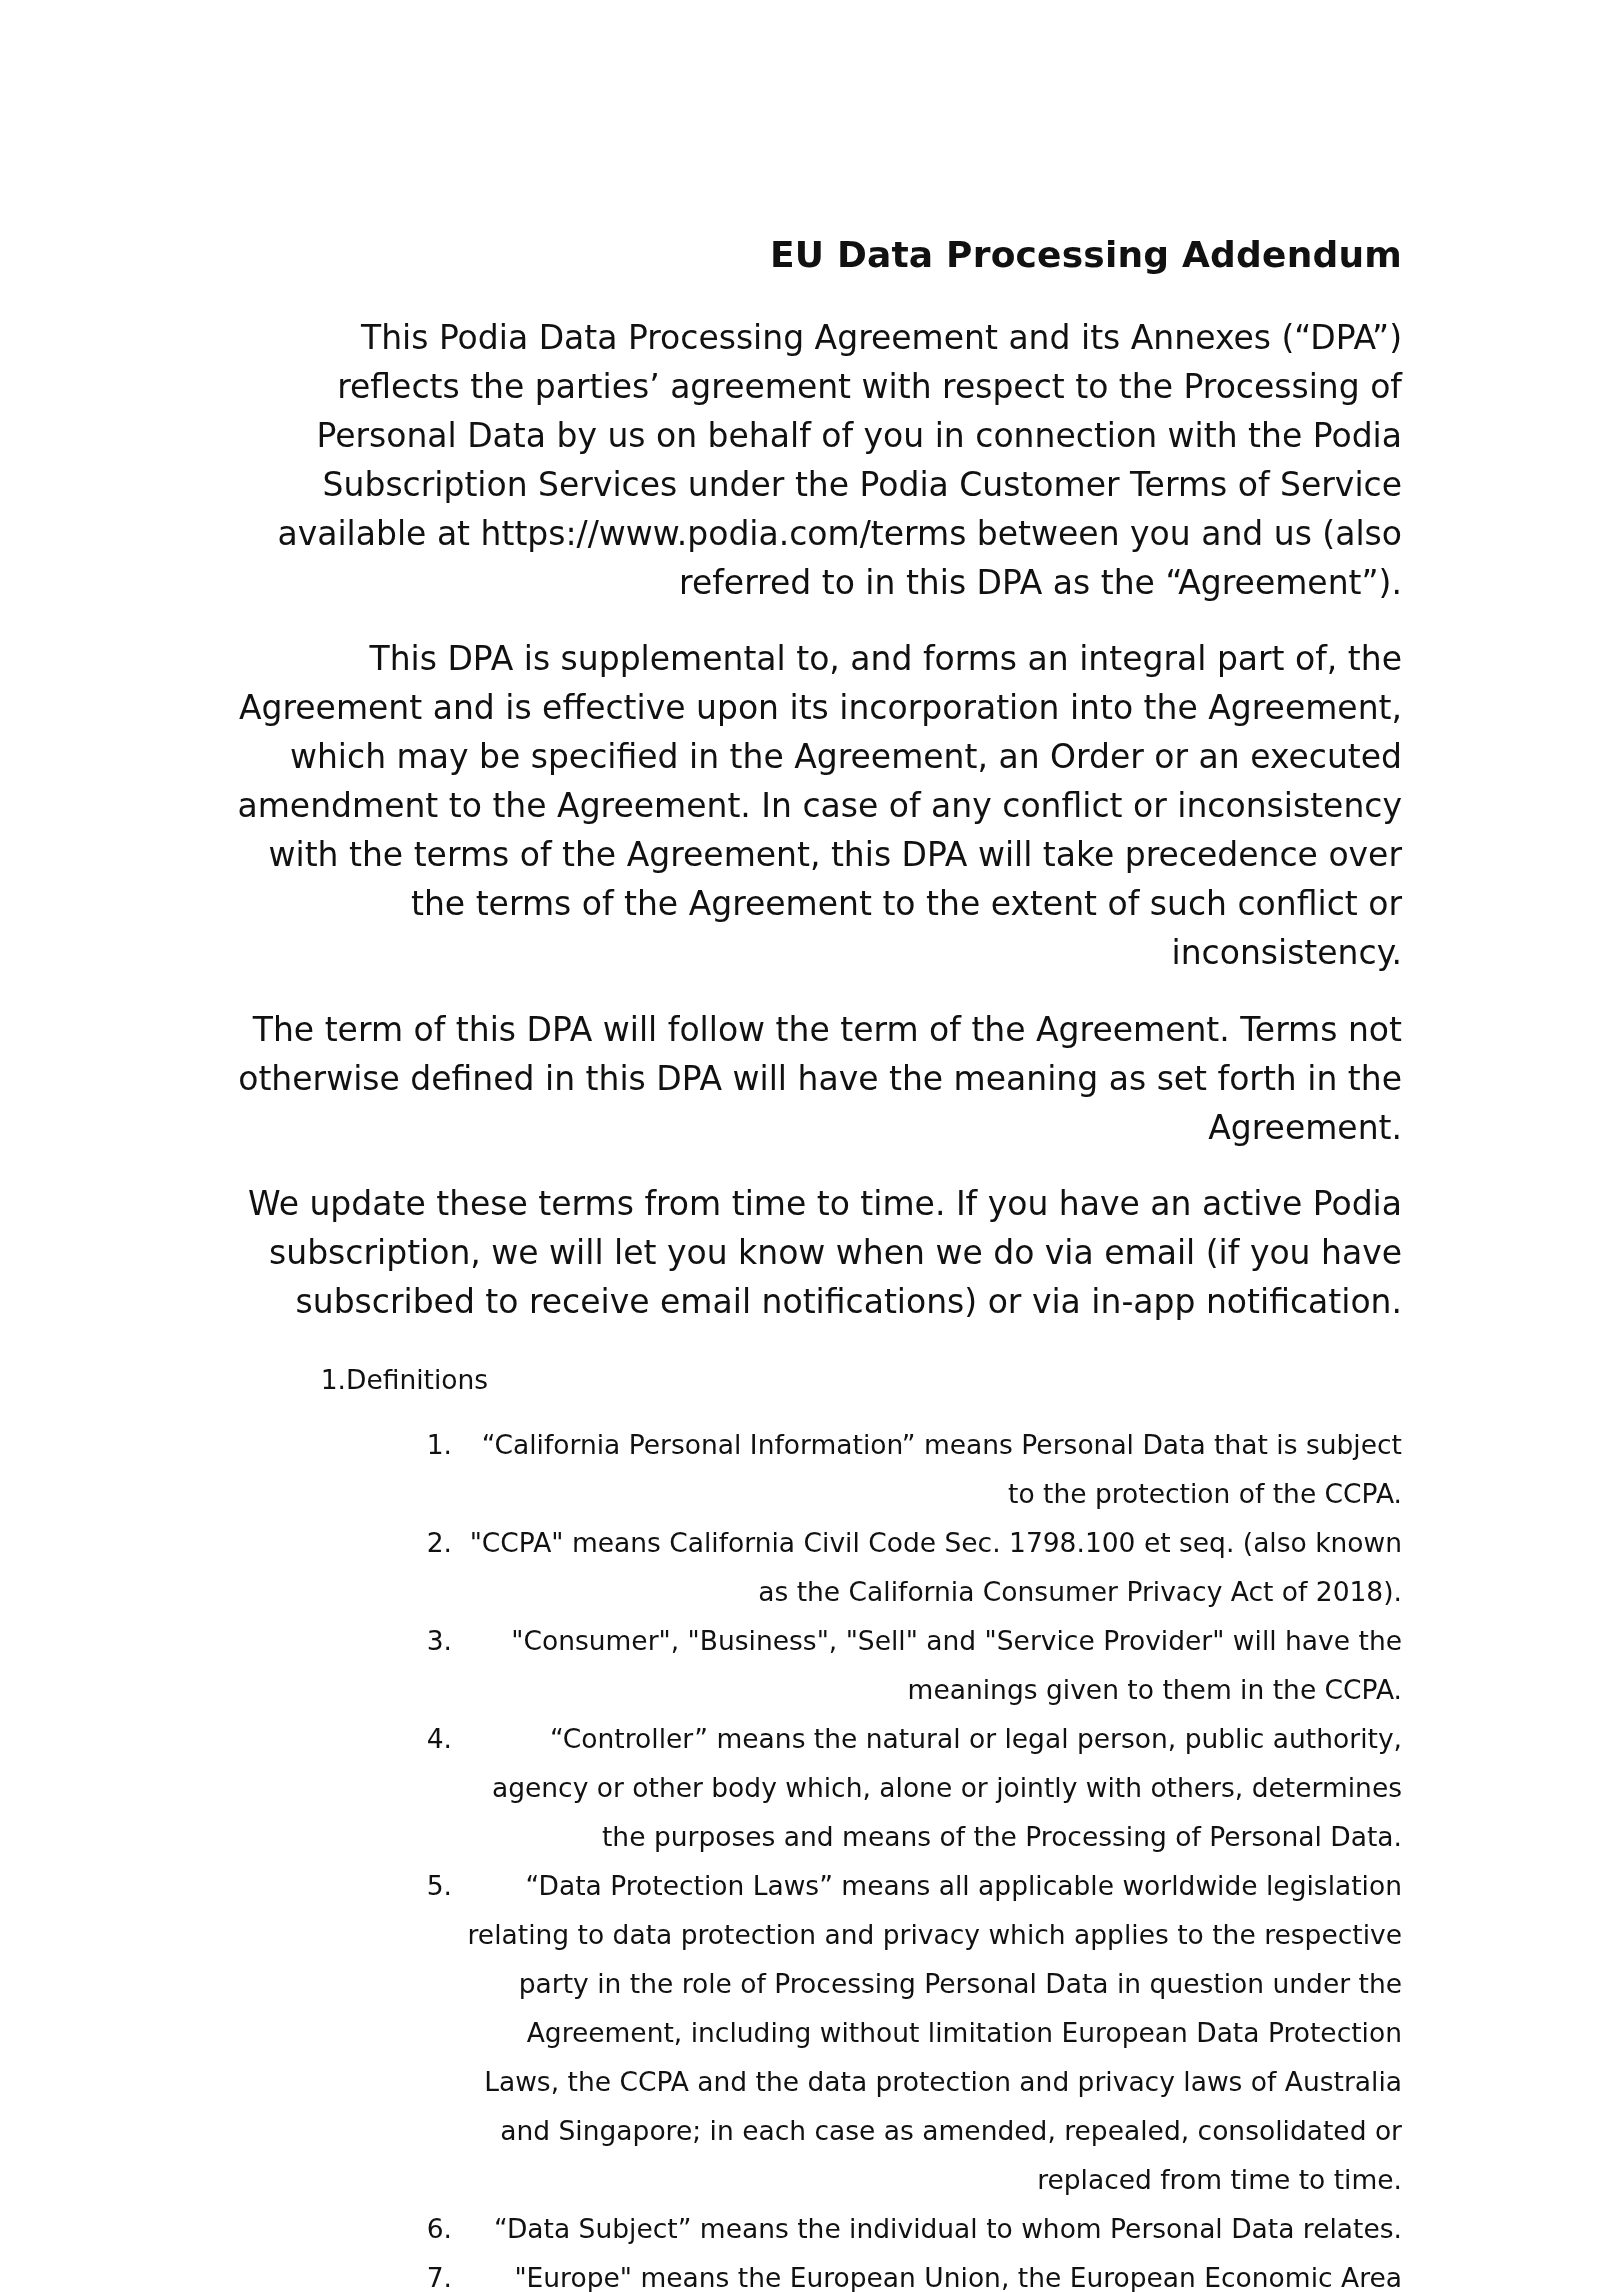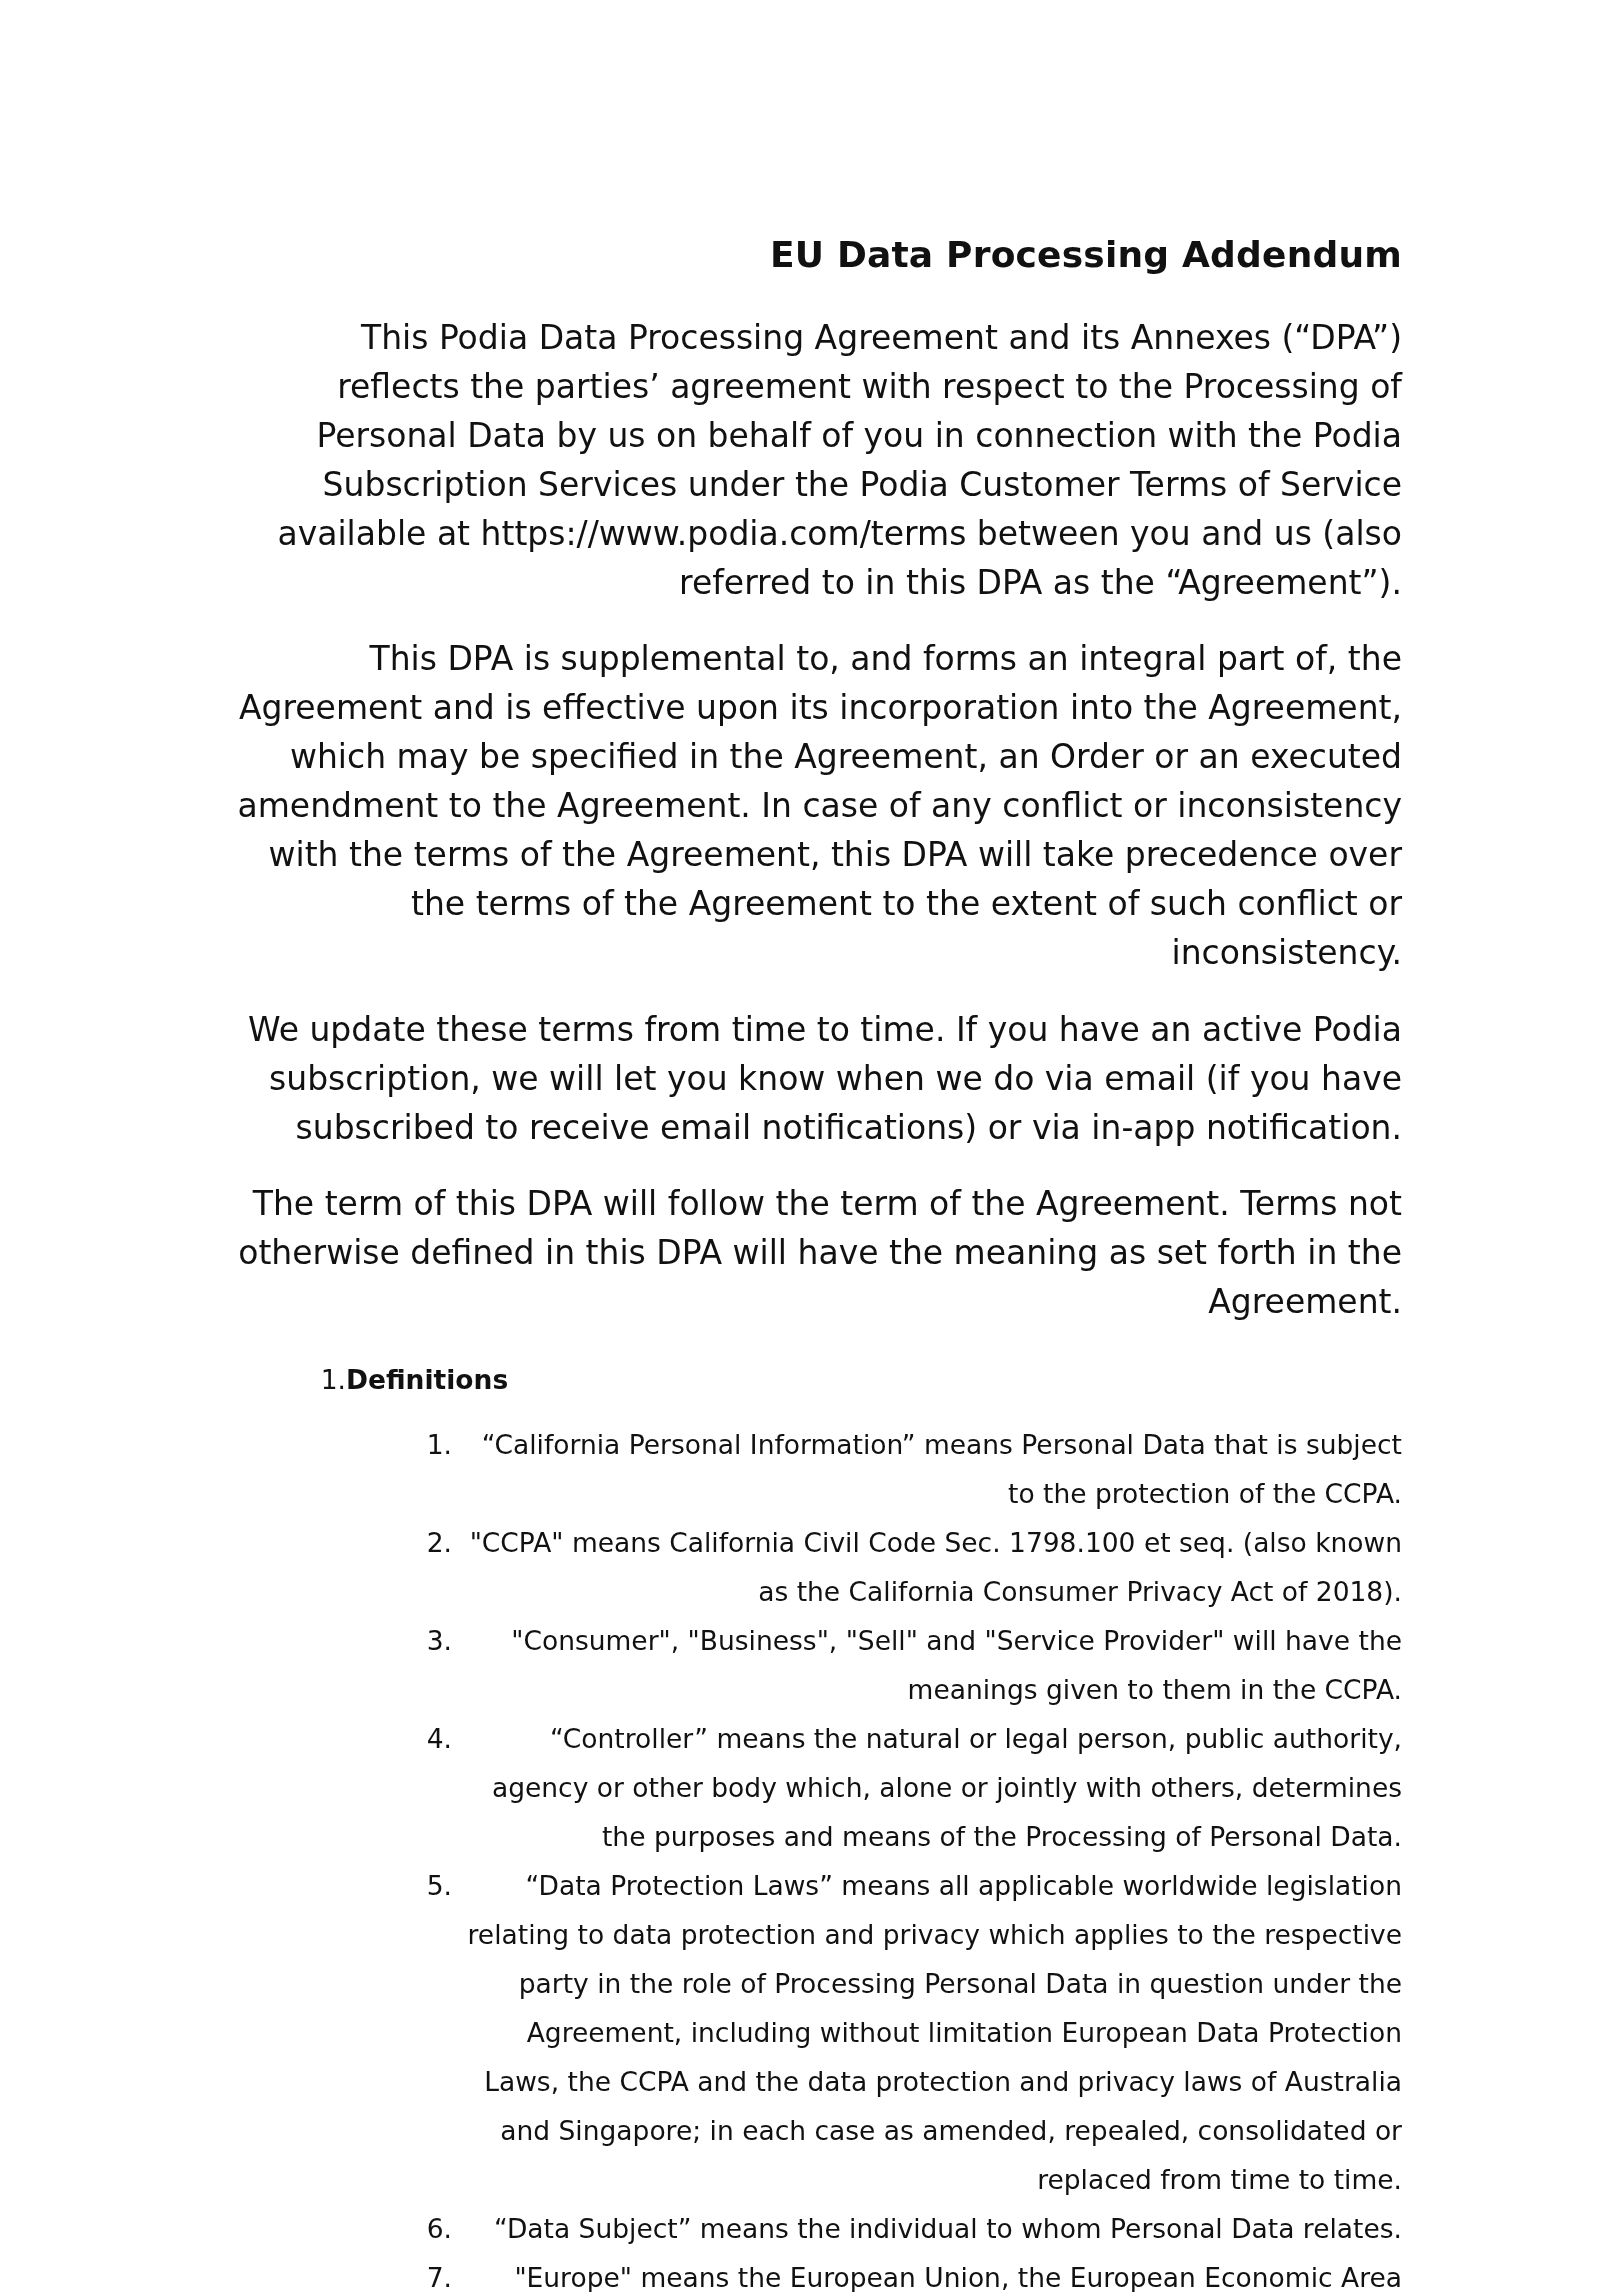--- a/index.html
+++ b/index.html
@@ -4,36 +4,36 @@
   <style>
     html, body { margin: 0; padding: 0; background: #ffffff; }
     body { width: 1620px; height: 2293px; position: relative; overflow: hidden;
            font-family: "DejaVu Sans", sans-serif; color: #111111; }
     .page { position: absolute; left: 236px; top: 227px; width: 1166px; text-align: right; }
     h1 { font-size: 36px; font-weight: bold; margin: 0 0 31px 0; line-height: 55px; letter-spacing: 0.2px; }
     p.body { font-size: 33px; line-height: 49px; margin: 0 0 27.4px 0; }
     .section { margin-top: 29px; }
     .sec-head { display: flex; font-size: 26.5px; line-height: 49px; margin-left: 63px; }
     .sec-num { width: 47px; }
-    .sec-title { font-weight: bold; }
+    .sec-title { font-weight: normal; }
     ol.defs { list-style: none; margin: 15.7px 0 0 0; padding: 0; }
     ol.defs li { display: flex; font-size: 26.5px; line-height: 49px; margin-left: 173px; }
     .li-num { width: 43px; flex: 0 0 43px; }
     .li-text { width: 951px; }
   </style>
 </head>
 <body>
 
 <div class="page">
   <h1>EU Data Processing Addendum</h1>
 
   <p class="body">This Podia Data Processing Agreement and its Annexes (“DPA”) reflects the parties’ agreement with respect to the Processing of Personal Data by us on behalf of you in connection with the Podia Subscription Services under the Podia Customer Terms of Service available at https://www.podia.com/terms between you and us (also referred to in this DPA as the “Agreement”).</p>
   <p class="body">This DPA is supplemental to, and forms an integral part of, the Agreement and is effective upon its incorporation into the Agreement, which may be specified in the Agreement, an Order or an executed amendment to the Agreement. In case of any conflict or inconsistency with the terms of the Agreement, this DPA will take precedence over the terms of the Agreement to the extent of such conflict or inconsistency.</p>
+  <p class="body">The term of this DPA will follow the term of the Agreement. Terms not otherwise defined in this DPA will have the meaning as set forth in the Agreement.</p>
   <p class="body">We update these terms from time to time. If you have an active Podia subscription, we will let you know when we do via email (if you have subscribed to receive email notifications) or via in-app notification.</p>
-  <p class="body">The term of this DPA will follow the term of the Agreement. Terms not otherwise defined in this DPA will have the meaning as set forth in the Agreement.</p>
 
   <div class="section">
     <div class="sec-head">
       <span class="sec-num">1.</span>
       <span class="sec-title">Definitions</span>
     </div>
     <ol class="defs">
       <li>
         <span class="li-num">1.</span>
         <span class="li-text">“California Personal Information” means Personal Data that is subject to the protection of the CCPA.</span>

